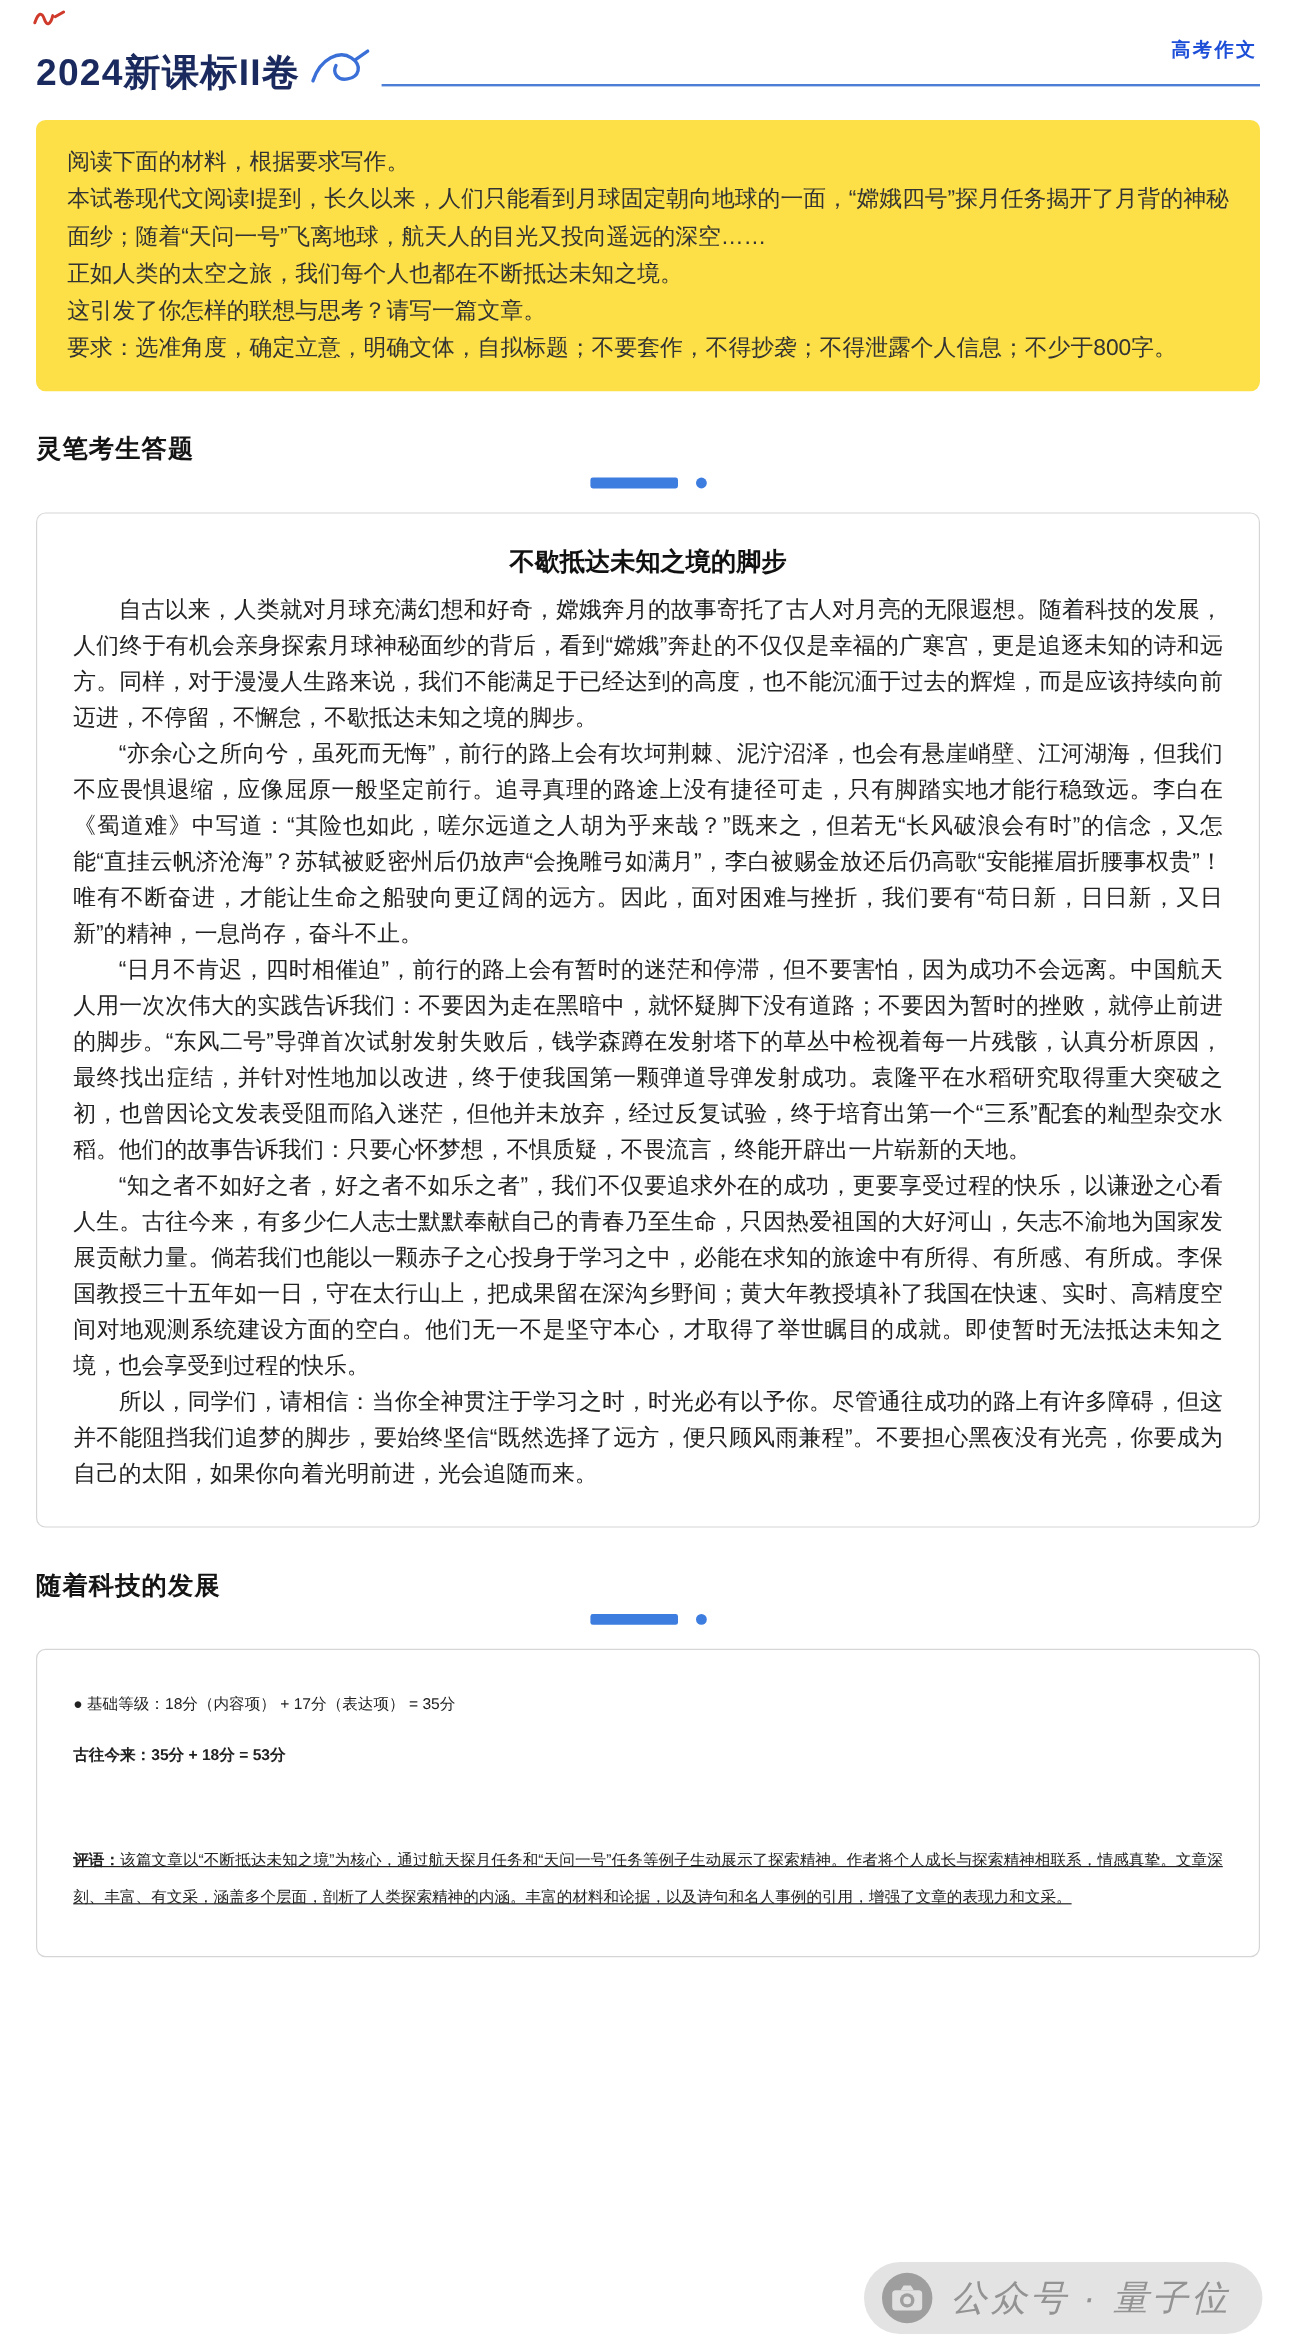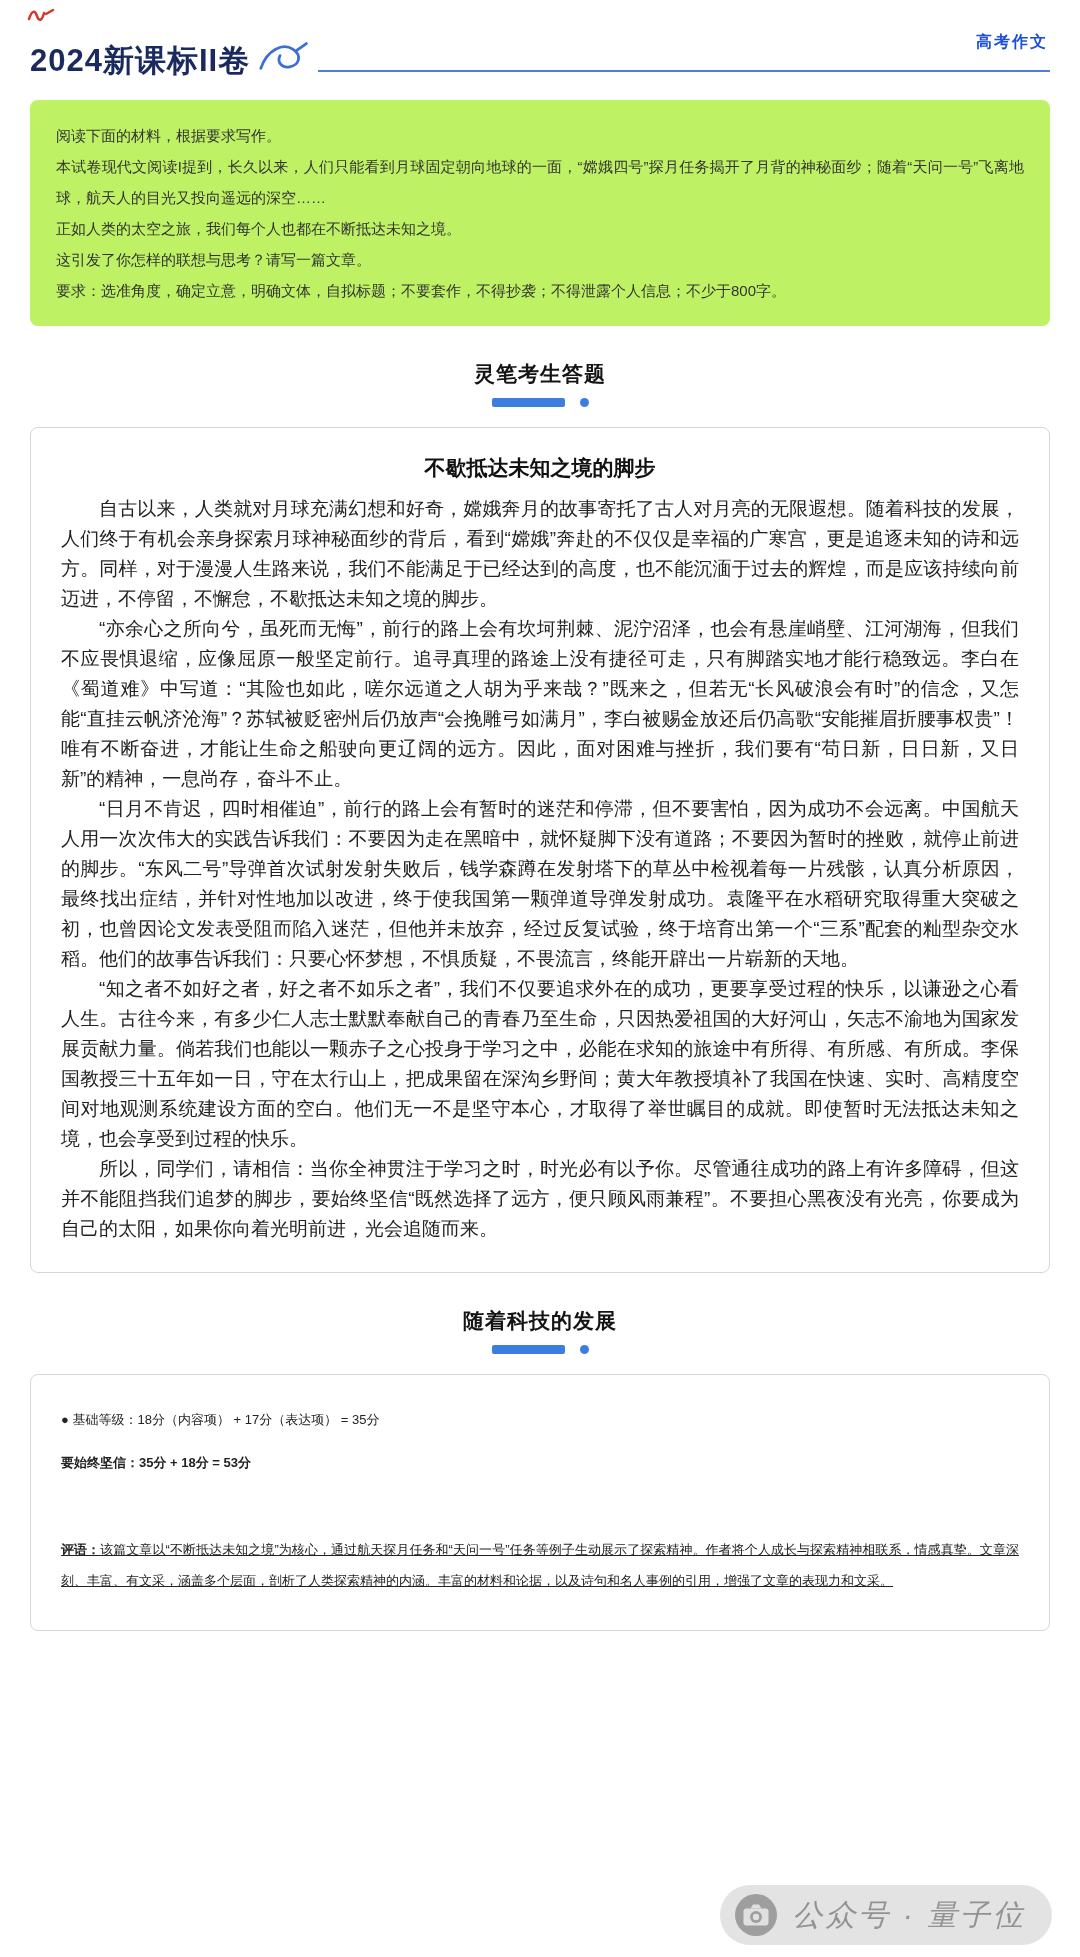--- a/index.html
+++ b/index.html
@@ -48,32 +48,32 @@
     top:2px;
     font-size:16px;
     font-weight:bold;
     color:#1d4ed8;
     letter-spacing:2px;
   }
 
   
   .prompt-box {
     margin-top:22px;
-    background:#bef264;
+    background:#fde047;
     border-radius:8px;
     padding:20px 26px;
-    font-size:15px;
+    font-size:19px;
     line-height:31px;
     color:#333;
     text-align:justify;
   }
   .prompt-para { margin:0; }
 
   
-  .section-heading { margin-top:34px; text-align:center; }
+  .section-heading { margin-top:34px; }
   .heading-text { font-size:21px; font-weight:bold; color:#141414; letter-spacing:1px; }
   .heading-accent {
     display:flex;
     justify-content:center;
     align-items:center;
     gap:15px;
     margin-top:10px;
   }
   .accent-bar { width:73px; height:9px; background:#3e7de0; border-radius:2px; display:inline-block; }
   .accent-dot { width:9px; height:9px; background:#3e7de0; border-radius:50%; display:inline-block; }
@@ -192,21 +192,21 @@
   <div class="section-heading">
     <div class="heading-text">随着科技的发展</div>
     <div class="heading-accent">
       <span class="accent-bar"></span>
       <span class="accent-dot"></span>
     </div>
   </div>
 
   <section class="score-box">
     <p class="score-line">●  基础等级：18分（内容项） + 17分（表达项） = 35分</p>
-    <p class="score-line score-total">要始终坚信：35分 + 18分 = 53分</p>
+    <p class="score-line score-total">古往今来：35分 + 18分 = 53分</p>
     <p class="score-comment"><strong class="comment-label">评语：</strong><span>该篇文章以“不断抵达未知之境”为核心，通过航天探月任务和“天问一号”任务等例子生动展示了探索精神。作者将个人成长与探索精神相联系，情感真挚。文章深刻、丰富、有文采，涵盖多个层面，剖析了人类探索精神的内涵。丰富的材料和论据，以及诗句和名人事例的引用，增强了文章的表现力和文采。</span></p>
   </section>
 
   <div class="watermark">
     <span class="camera-icon">
       <svg width="44" height="44" viewBox="0 0 44 44">
         <circle cx="22" cy="22" r="21" fill="#9e9e9e"></circle>
         <path d="M16.5 15.5 L19 11.5 H25 L27.5 15.5 Z" fill="#e0e0e0"></path>
         <rect x="9.5" y="15.5" width="25" height="17" rx="3" fill="#e0e0e0"></rect>
         <circle cx="22" cy="24" r="6" fill="#9e9e9e"></circle>

